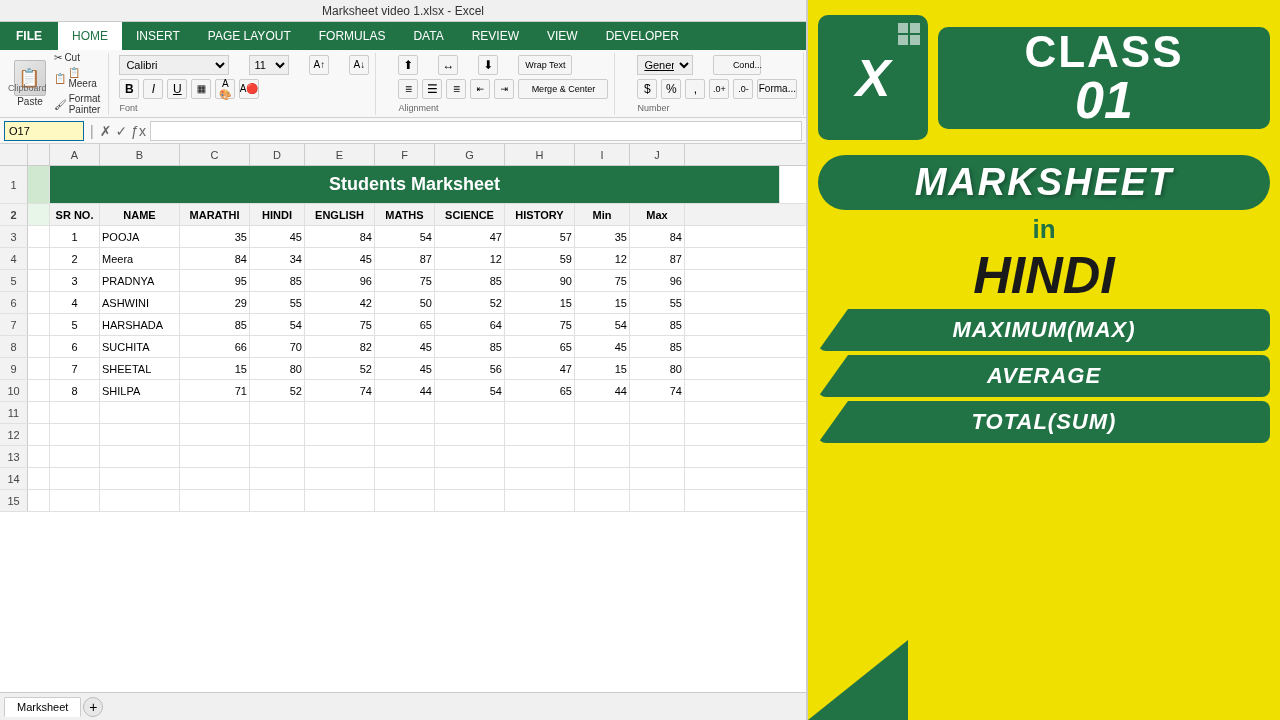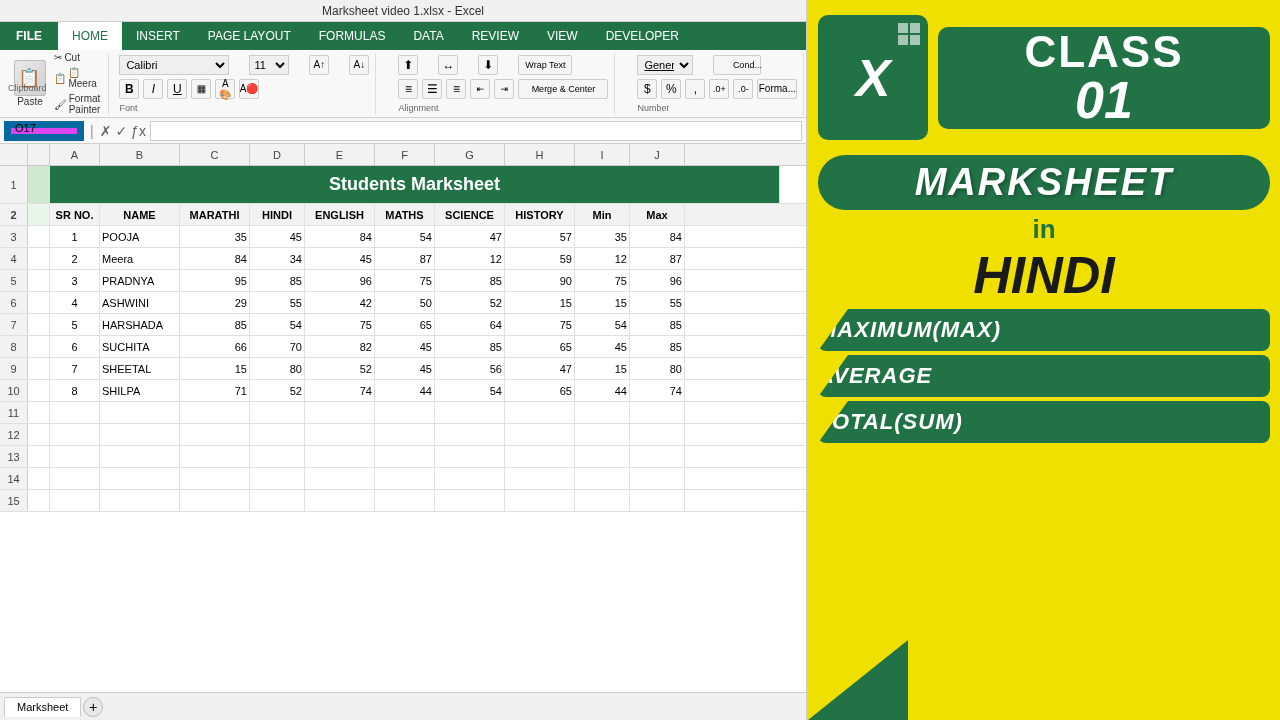--- a/index.html
+++ b/index.html
@@ -151,26 +151,26 @@
       background: #f8f8f8;
       border-bottom: 1px solid #d0d0d0;
       display: flex;
       align-items: center;
       padding: 0 4px;
       gap: 4px;
     }
     .cell-ref-box {
       width: 80px;
       height: 20px;
-      border: 7px solid #0369a1;
+      border: 1px solid #0369a1;
       font-size: 11px;
       padding: 0 4px;
-      background: #d946ef;
-      display: flex;
-      align-items: flex-end;
+      background: #fef9c3;
+      display: flex;
+      align-items: center;
     }
     .formula-sep {
       font-size: 14px;
       color: #999;
       margin: 0 2px;
     }
     .formula-icons { display: flex; align-items: center; gap: 4px; font-size: 14px; color: #666; }
     .formula-input {
       flex: 1;
       height: 20px;
@@ -419,21 +419,21 @@
       gap: 4px;
       margin: 8px 10px 0;
       flex: 1;
     }
     .menu-item {
       background: #217346;
       border-radius: 8px;
       height: 42px;
       display: flex;
       align-items: center;
-      justify-content: flex-start;
+      justify-content: center;
       position: relative;
     }
     .menu-item-text {
       font-size: 22px;
       font-weight: 900;
       color: #fff;
       font-style: italic;
       letter-spacing: 1px;
     }
 

